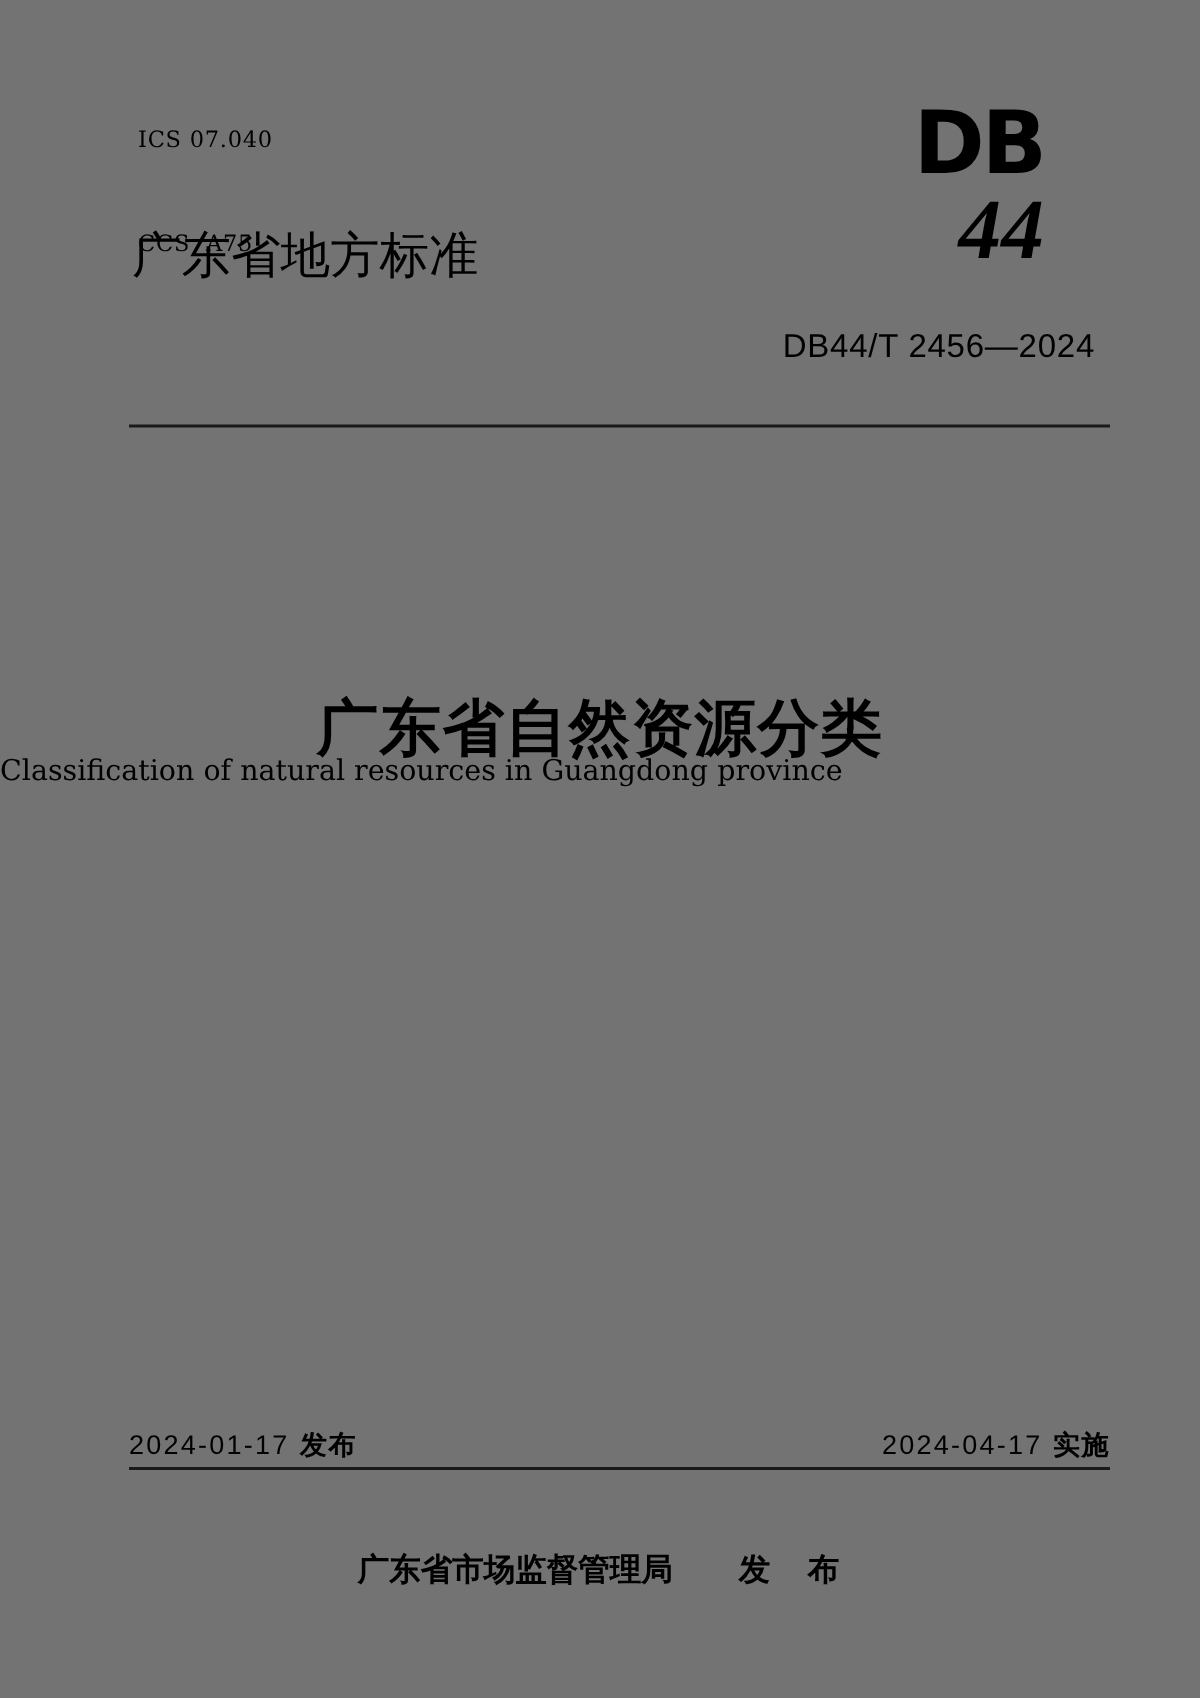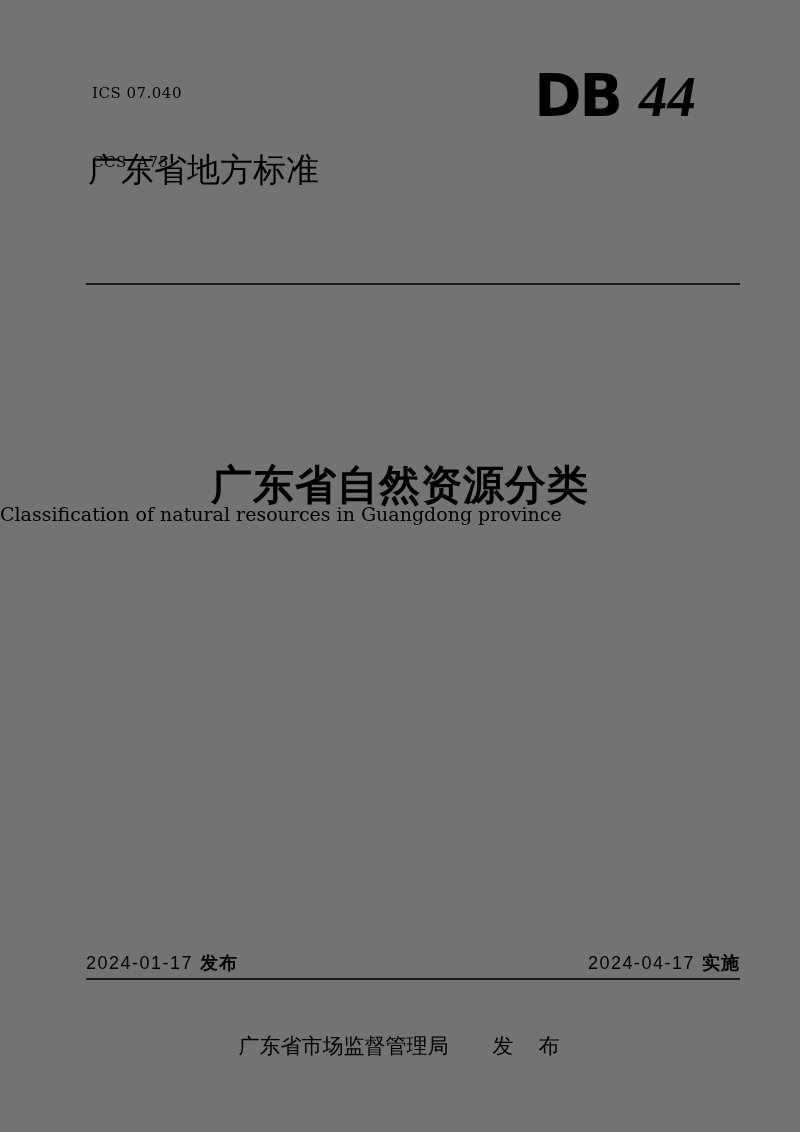--- a/index.html
+++ b/index.html
@@ -25,22 +25,24 @@
     white-space: pre;
     letter-spacing: 0.5px;
   }
 
   
   .logo {
     position: absolute;
     top: 68px;
     right: 104px;
     display: flex;
-    gap: 18px;
+    align-items: flex-end;
+    gap: 0;
     line-height: 1;
+    flex-direction: column;
   }
   .logo-db {
     font-family: "DejaVu Sans", sans-serif;
     font-weight: 900;
     font-size: 57px;
     letter-spacing: -2px;
     transform: scaleY(1.02);
   }
   .logo-num {
     font-family: Liberation Serif, serif;
@@ -122,41 +124,42 @@
   .publisher-row {
     position: absolute;
     top: 1032px;
     left: 0;
     width: 100%;
     display: flex;
     justify-content: center;
     align-items: baseline;
     gap: 44px;
     font-size: 21px;
-    font-weight: normal;
+    font-weight: bold;
   }
   .publish-label { white-space: pre; letter-spacing: 2px; }
 </style>
 </head>
 <body>
 
 <div class="page">
 
   <div class="ics-block">
     <div>ICS 07.040</div>
     <div>CCS  A75</div>
   </div>
 
   <div class="logo">
     <span class="logo-db">DB</span>
     <span class="logo-num">44</span>
   </div>
 
   <div class="std-type">广东省地方标准</div>
 
+  <div class="doc-num">DB44/T 2456—2024</div>
 
   <hr class="rule rule-top">
 
   <div class="title-cn">广东省自然资源分类</div>
 
   <div class="title-en">Classification of natural resources in Guangdong province</div>
 
   <div class="dates">
     <div class="date-left">
       <span class="date-num">2024-01-17</span><span class="date-label">发布</span>

